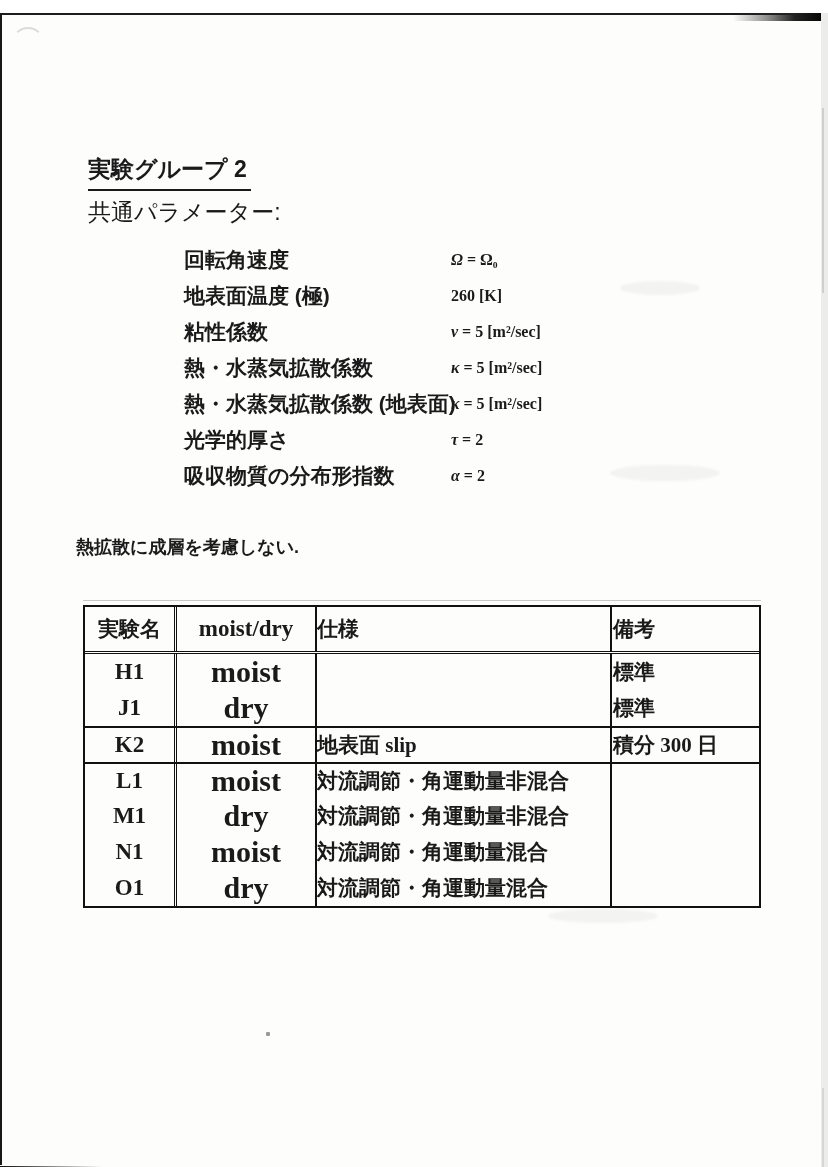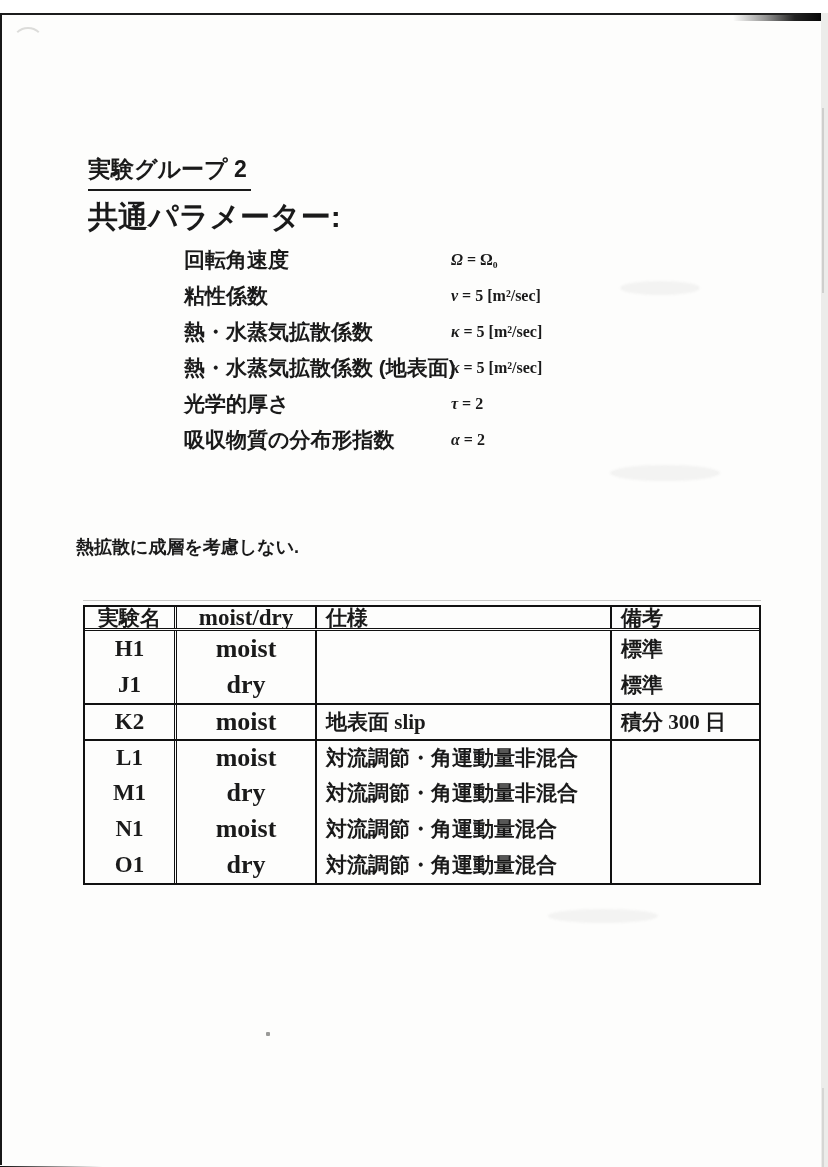--- a/index.html
+++ b/index.html
@@ -29,44 +29,44 @@
   .art-speck{position:absolute;left:266px;top:1019px;width:4px;height:4px;background:#9a9a98;border-radius:1px;}
   .smudge{position:absolute;background:rgba(60,60,60,0.05);border-radius:50%;filter:blur(1px);}
   .smudge.s1{left:620px;top:268px;width:80px;height:14px;}
   .smudge.s2{left:610px;top:452px;width:110px;height:16px;}
   .smudge.s3{left:548px;top:896px;width:110px;height:14px;}
 
   
   .title{position:absolute;left:88px;top:141px;margin:0;
     font-size:23px;font-weight:700;color:var(--ink);
     border-bottom:2px solid var(--ink);padding:0 4px 4px 0;display:inline-block;}
-  .subtitle{position:absolute;left:88px;top:184px;font-size:30px;font-weight:700;color:var(--ink);}
+  .subtitle{position:absolute;left:88px;top:184px;font-size:23px;font-weight:400;color:var(--ink);}
 
   .params{position:absolute;left:148px;top:229px;width:600px;}
   .param-row{position:relative;height:36px;line-height:36px;white-space:nowrap;margin-left:36px;}
   .p-label{font-size:21px;font-weight:700;color:var(--ink);}
   .p-value{position:absolute;left:267px;top:0;
     font-family:"Liberation Serif",serif;font-size:16px;font-weight:700;color:var(--ink);}
   .p-sym{font-style:italic;font-family:"Liberation Serif",serif;}
 
   .note{position:absolute;left:76px;top:522px;font-size:18px;font-weight:600;color:var(--ink);}
 
   
   .exp-table{position:absolute;left:83px;top:592px;width:674px;
     border:2px solid var(--line);background:transparent;}
   .exp-table::before{content:"";position:absolute;left:-2px;right:-2px;top:-7px;height:1px;background:#c8c8c6;}
   .trow{display:grid;grid-template-columns:89px 141px 295px 149px;height:36px;box-sizing:border-box;}
-  .trow.head{height:24px;border-bottom:3px double var(--line);}
+  .trow.head{height:47px;border-bottom:3px double var(--line);}
   .trow.gsep{border-top:2px solid var(--line);}
   .tcell{display:flex;align-items:center;box-sizing:border-box;overflow:hidden;
     color:var(--ink);font-family:"Liberation Serif",serif;font-weight:700;white-space:nowrap;}
   .tcell.c1{justify-content:center;font-size:23px;}
-  .tcell.c2{justify-content:center;font-size:26px;border-left:3px double var(--line);}
-  .tcell.c3{padding-left:9px;font-size:21px;border-left:2px solid var(--line);}
-  .tcell.c4{padding-left:9px;font-size:21px;border-left:2px solid var(--line);}
+  .tcell.c2{justify-content:center;font-size:30px;border-left:3px double var(--line);}
+  .tcell.c3{font-size:21px;border-left:2px solid var(--line);}
+  .tcell.c4{padding-left:1px;font-size:21px;border-left:2px solid var(--line);}
   .trow.head .tcell{font-size:21px;}
   .trow.head .tcell.c2{font-size:23px;}
 </style>
 </head>
 <body>
 
 <div class="page">
 
   <div class="art-top-line"></div>
   <div class="art-top-right-wedge"></div>
@@ -81,20 +81,24 @@
   <div class="smudge s2"></div>
   <div class="smudge s3"></div>
 
   <h1 class="title">実験グループ 2</h1>
   <div class="subtitle">共通パラメーター:</div>
 
   <div class="params">
     <div class="param-row">
       <span class="p-label">回転角速度</span>
       <span class="p-value"><span class="p-sym">Ω</span><span> = Ω₀</span></span>
+    </div>
+    <div class="param-row">
+      <span class="p-label">地表面温度 (極)</span>
+      <span class="p-value"><span class="p-sym"></span><span>260 [K]</span></span>
     </div>
     <div class="param-row">
       <span class="p-label">粘性係数</span>
       <span class="p-value"><span class="p-sym">ν</span><span> = 5 [m²/sec]</span></span>
     </div>
     <div class="param-row">
       <span class="p-label">熱・水蒸気拡散係数</span>
       <span class="p-value"><span class="p-sym">κ</span><span> = 5 [m²/sec]</span></span>
     </div>
     <div class="param-row">

